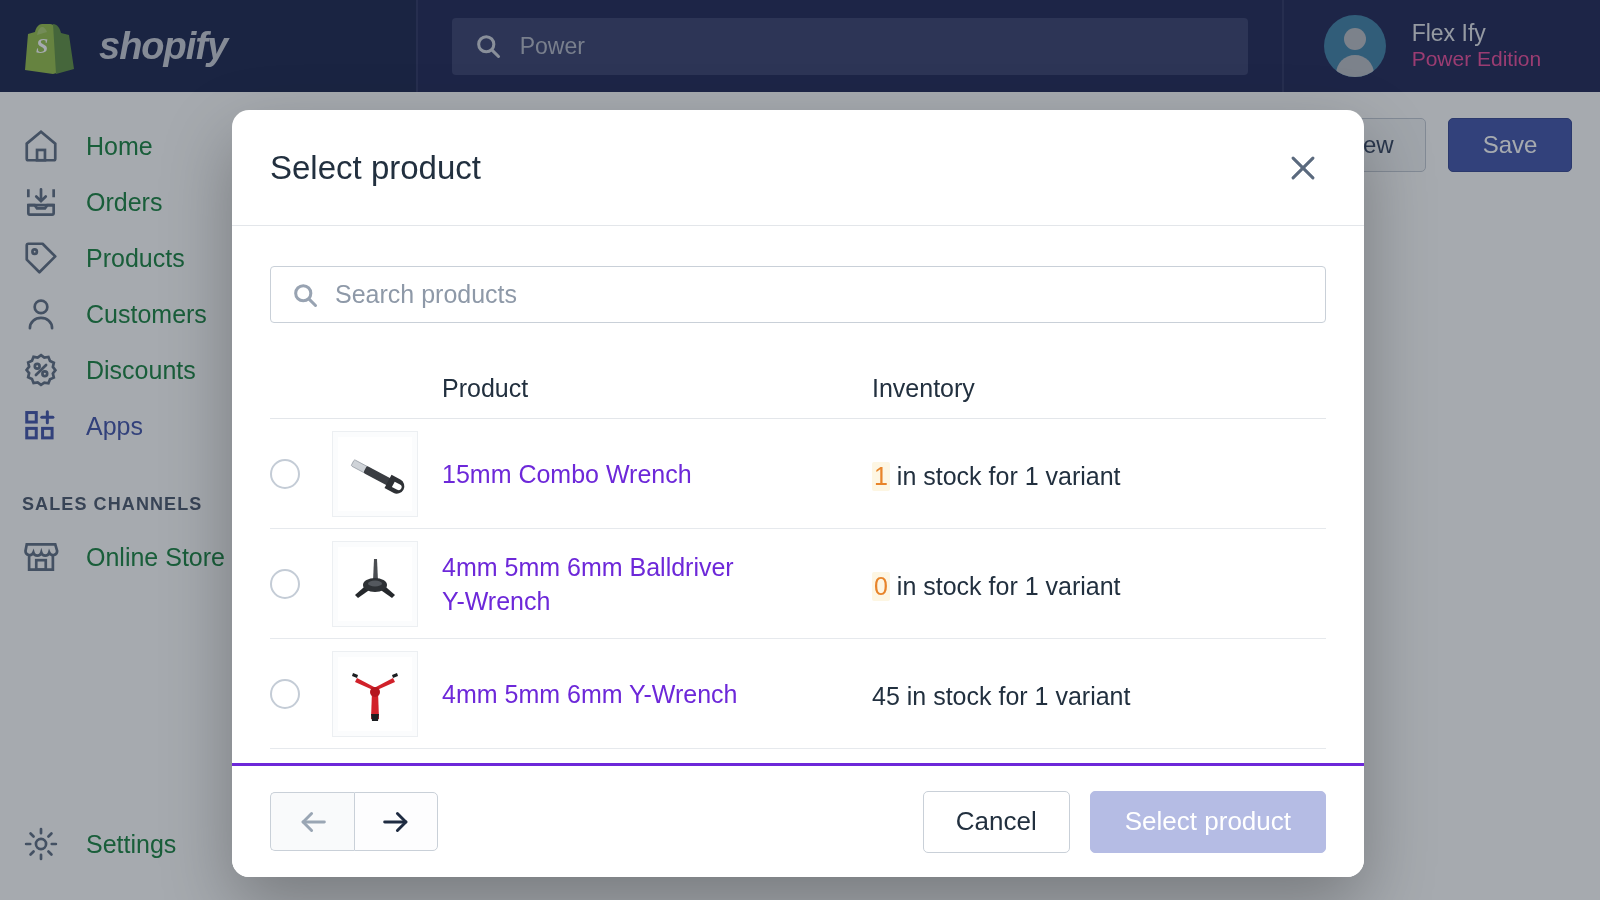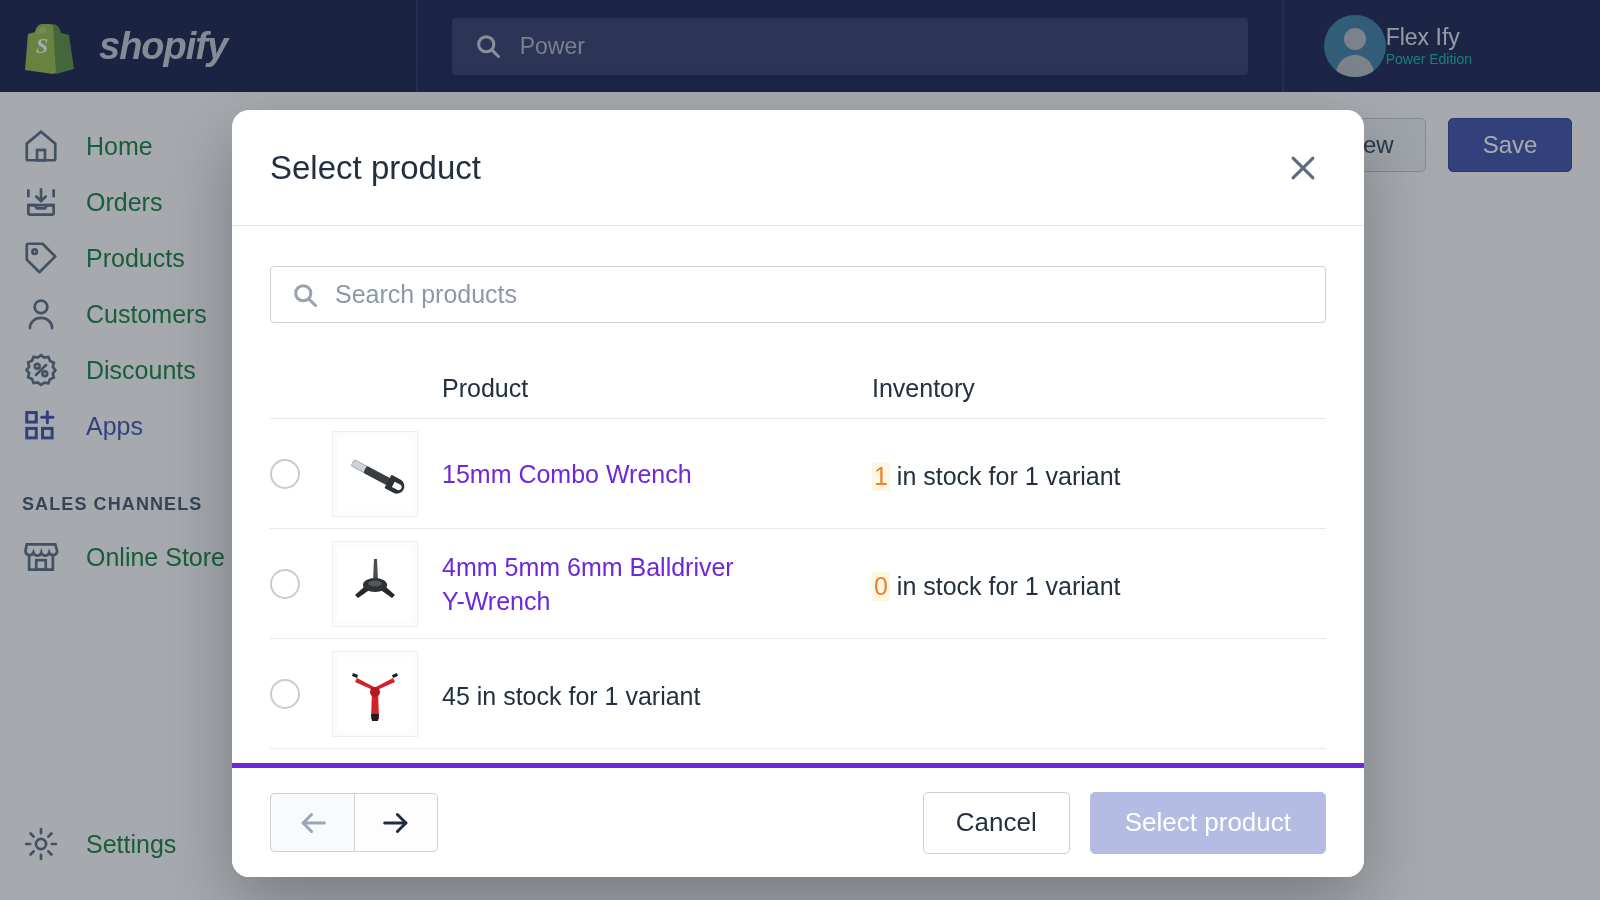--- a/index.html
+++ b/index.html
@@ -32,38 +32,38 @@
     flex: 1 1 auto; height: 92px; display: flex; align-items: center;
     padding: 0 34px; border-left: 2px solid #2a3160;
   }
   .search-box {
     width: 796px; height: 57px; background: #363d6b; border-radius: 4px;
     display: flex; align-items: center; padding: 0 22px; gap: 18px;
   }
   .search-box .ph { color: #b4b8c6; font-size: 23px; }
   .topbar-user {
     width: 320px; height: 92px; display: flex; align-items: center;
-    gap: 0; padding-left: 40px; border-left: 2px solid #2a3160;
+    gap: 26px; padding-left: 40px; border-left: 2px solid #2a3160;
   }
   .avatar {
     width: 62px; height: 62px; border-radius: 50%;
     background: #3d7fa6; position: relative; overflow: hidden; flex: 0 0 auto;
   }
   .avatar::before {
     content: ""; position: absolute; top: 13px; left: 50%;
     transform: translateX(-50%);
     width: 22px; height: 22px; border-radius: 50%; background: #b9bdc4;
   }
   .avatar::after {
     content: ""; position: absolute; bottom: -6px; left: 50%;
     transform: translateX(-50%);
     width: 38px; height: 28px; border-radius: 19px 19px 0 0; background: #b9bdc4;
   }
   .user-name { font-size: 23px; color: #e3e5ea; line-height: 1.18; }
-  .user-sub  { font-size: 14px; color: #14b8a6; line-height: 1.18; }
+  .user-sub  { font-size: 21px; color: #ec4899; line-height: 1.18; }
 
   .sidebar {
     position: absolute; top: 92px; left: 0; width: 418px; bottom: 0;
     background: #ffffff; padding-top: 26px;
   }
   .nav-item {
     display: flex; align-items: center; gap: 26px;
     height: 56px; padding-left: 22px; color: #15803d; font-size: 25px;
   }
   .nav-item .ico { width: 38px; height: 38px; flex: 0 0 auto; }
@@ -145,21 +145,21 @@
   .thumb svg { width: 74px; height: 74px; }
   .prod-name { font-size: 25px; color: #6d28d9; line-height: 1.36; max-width: 300px; }
   .inv { font-size: 25px; color: #22303f; margin-top: 6px; }
   .inv .hl {
     color: #e8842a; background: #fdf6e3; padding: 0 2px 1px 2px; border-radius: 2px;
   }
 
   .modal-foot {
     flex: 0 0 auto; height: 114px; padding: 0 38px;
     display: flex; align-items: center; justify-content: space-between;
-    border-top: 5px solid #6d28d9; background: #ffffff;
+    border-top: 3px solid #6d28d9; background: #ffffff;
   }
   .pager { display: flex; }
   .pg-btn {
     width: 84px; height: 59px; background: #f9fafb; border: 1px solid #c9d0d8;
     display: flex; align-items: center; justify-content: center;
   }
   .pg-btn.first { border-radius: 5px 0 0 5px; border-right: none; color: #9aa6b4; }
   .pg-btn.last  { border-radius: 0 5px 5px 0; color: #1f2c42; background: #fdfdfe; }
   .foot-actions { display: flex; align-items: center; gap: 20px; }
   .btn-cancel {
@@ -385,20 +385,23 @@
               <path d="M34 34h6l1 28h-8z" fill="#d1212a"></path>
               <path d="M35 33 17 25l2-4 19 10z" fill="#d1212a"></path>
               <path d="M39 33l18-8-2-4-19 10z" fill="#d1212a"></path>
               <path d="M19 21l-5-2 1-3 5 2z" fill="#1b1d20"></path>
               <path d="M55 21l5-2-1-3-5 2z" fill="#1b1d20"></path>
               <path d="M33 57h8l-1 7h-6z" fill="#1b1d20"></path>
               <circle cx="37" cy="35" r="5" fill="#b5161f"></circle>
             </svg>
           </div>
         </div>
+        <div class="col-prod">
+          <div class="prod-name">4mm 5mm 6mm Y-Wrench</div>
+        </div>
         <div class="col-inv inv">
           <span>45</span>
           <span>in stock for 1 variant</span>
         </div>
       </div>
     </div>
   </div>
 
   <div class="modal-foot">
     <div class="pager">

